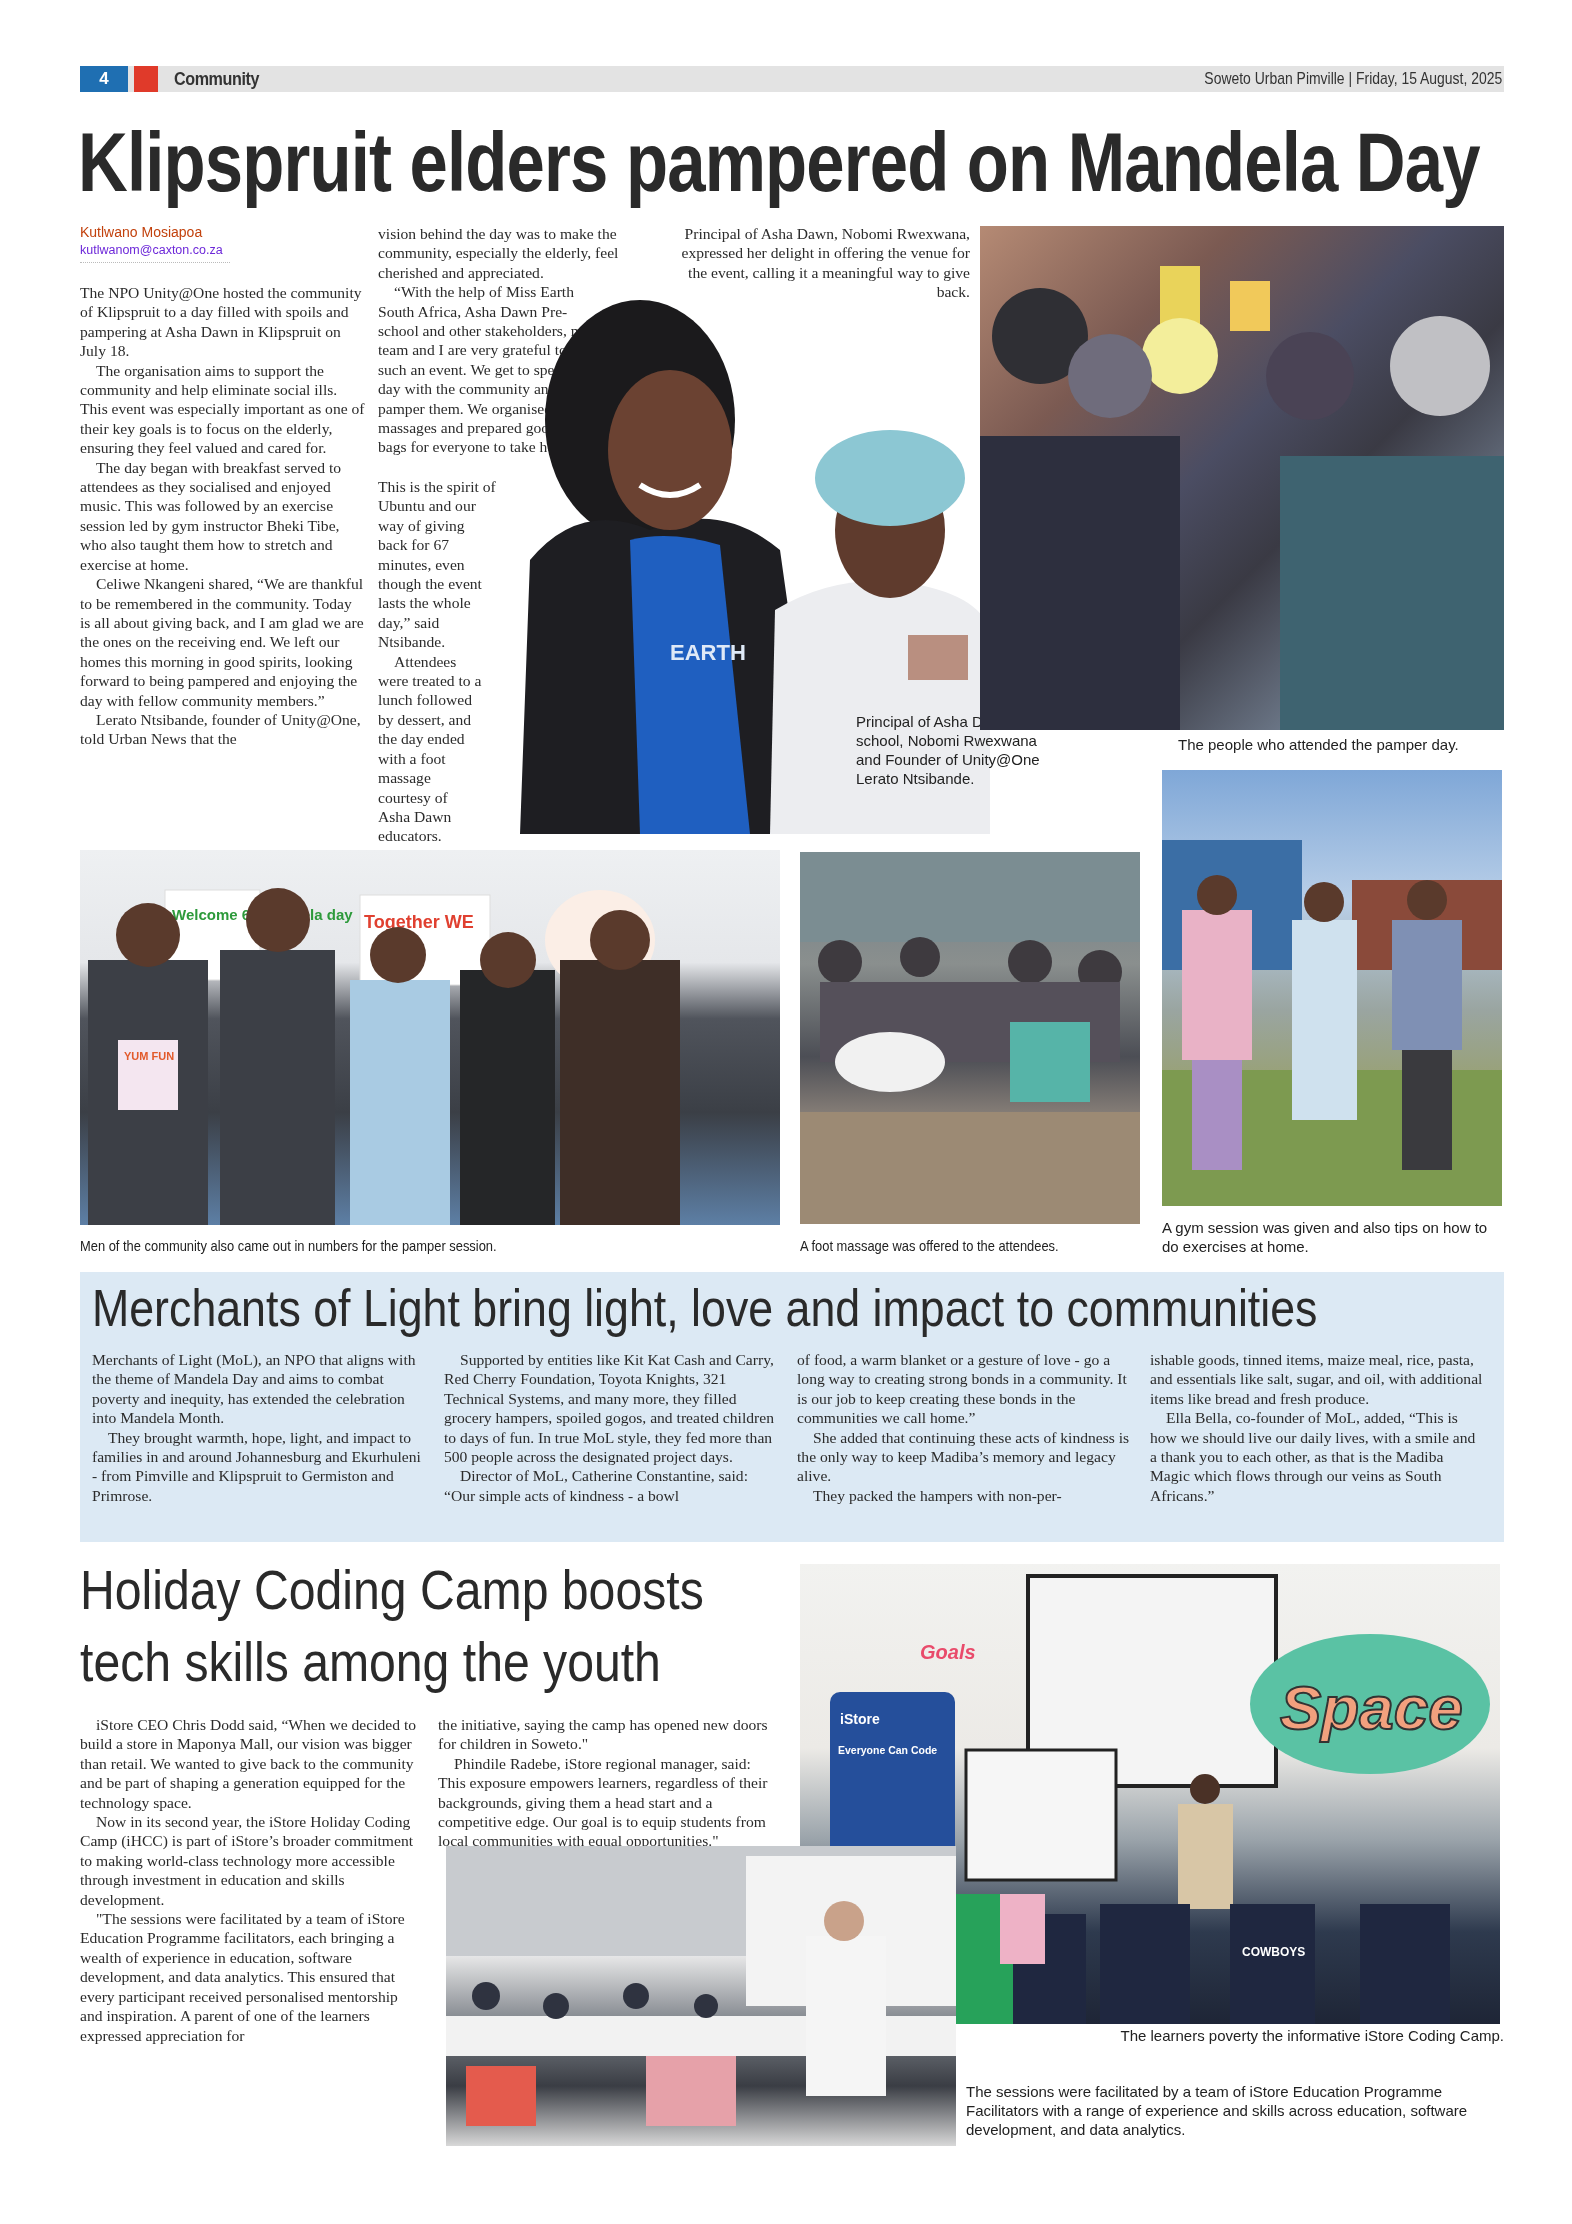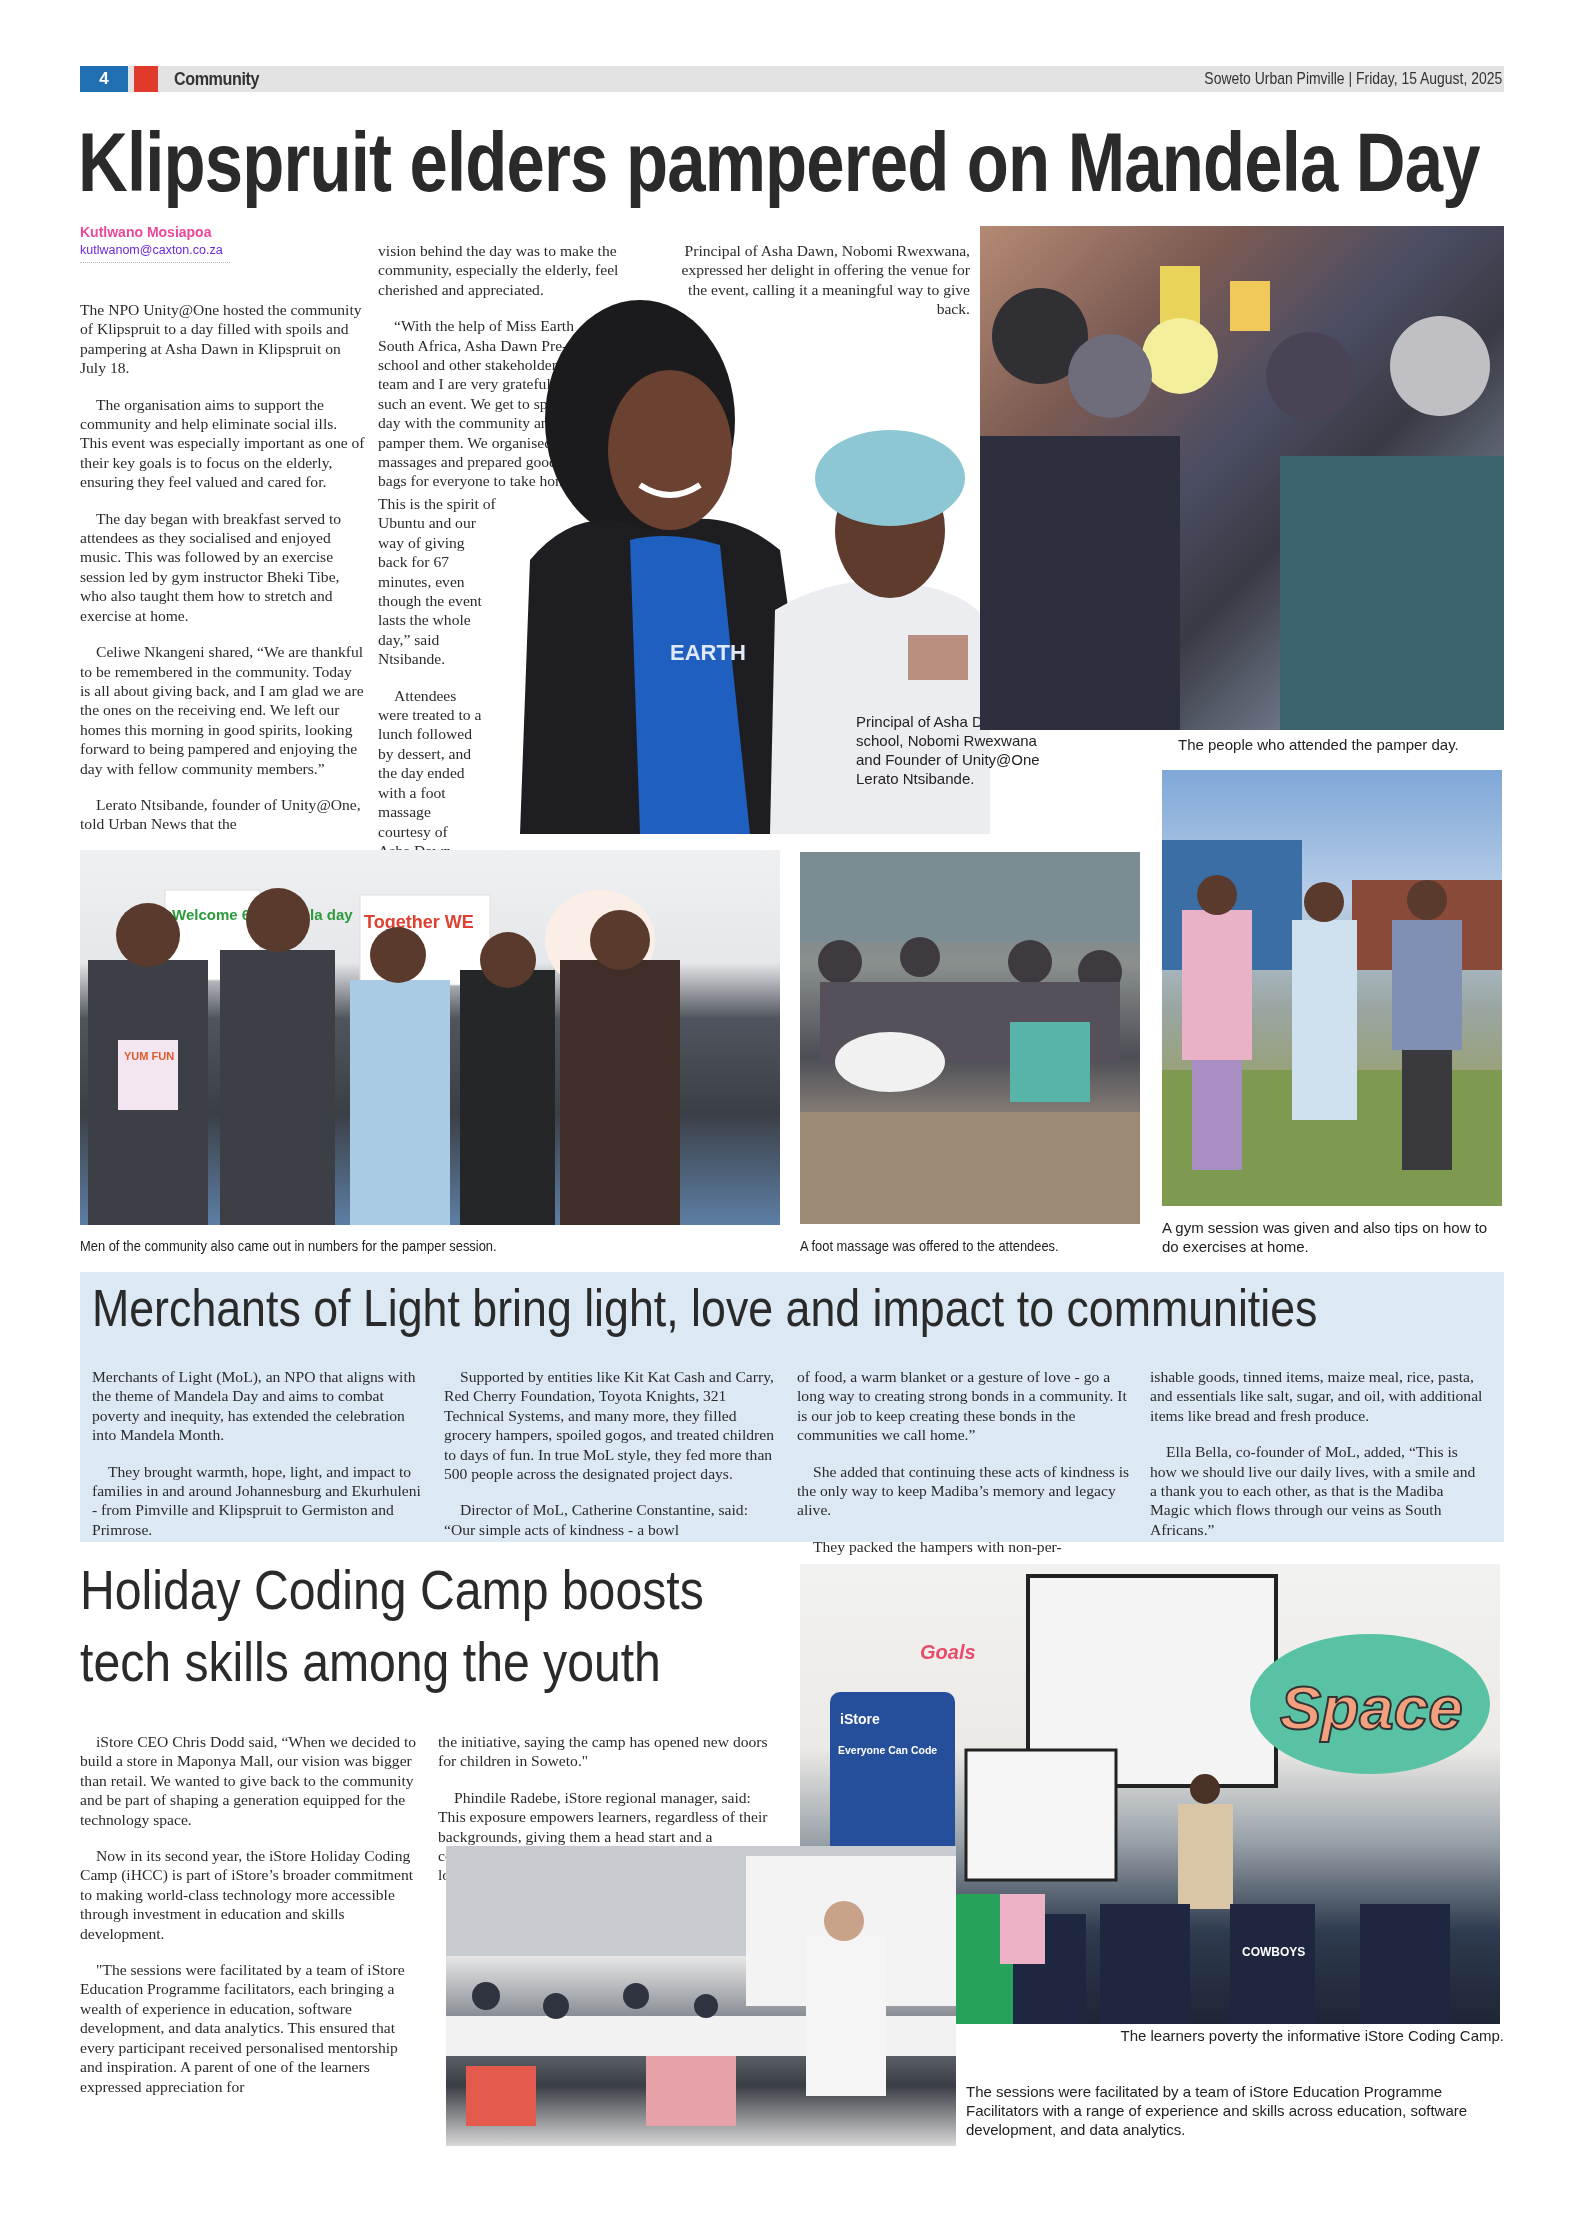--- a/index.html
+++ b/index.html
@@ -13,26 +13,26 @@
     font-family: "Liberation Sans", sans-serif; font-weight: bold; font-size: 17px; text-align: center; line-height: 26px; }
   .red-block { left: 134px; top: 66px; width: 24px; height: 26px; background: #e03a2a; }
   .section-label { left: 174px; top: 66px; height: 26px; line-height: 26px; font-family: "Liberation Sans", sans-serif;
     font-weight: bold; font-size: 19px; color: #333; letter-spacing: -0.5px; transform: scaleX(0.85); transform-origin: left; }
   .dateline { right: 70px; top: 66px; height: 26px; line-height: 26px; font-family: "Liberation Sans", sans-serif;
     font-size: 17px; color: #333; transform: scaleX(0.82); transform-origin: right; }
 
   .headline-main { left: 78px; top: 112px; font-family: "Liberation Sans", sans-serif; font-weight: bold; font-size: 84px;
     color: #2a2a2a; letter-spacing: -1px; line-height: 100px; transform: scaleX(0.82); transform-origin: left; white-space: nowrap; }
 
-  .byline-name { left: 80px; top: 224px; font-family: "Liberation Sans", sans-serif; font-weight: bold; color: #ec4899; font-size: 14px; }
+  .byline-name { left: 80px; top: 224px; font-family: "Liberation Sans", sans-serif; font-weight: normal; color: #c2410c; font-size: 14px; }
   .byline-email { left: 80px; top: 243px; font-family: "Liberation Sans", sans-serif; color: #6d28d9; font-size: 12.5px; }
   .byline-rule { left: 80px; top: 262px; width: 150px; height: 3px; border-top: 1px dotted #bbb; }
 
   .body-text { font-size: 15.6px; line-height: 19.4px; color: #2b2b2b; }
-  .body-text p { text-indent: 16px; margin-top: 17px; }
+  .body-text p { text-indent: 16px; }
   .body-text p.first { text-indent: 0; }
 
   .caption { font-family: "Liberation Sans", sans-serif; font-size: 15px; line-height: 19px; color: #222; }
   .caption-cond { transform: scaleX(0.86); transform-origin: left; white-space: nowrap; }
 
   
   .photo { overflow: hidden; }
   .photo-pamper { left: 980px; top: 226px; width: 524px; height: 504px;
     background: linear-gradient(135deg, #b58a74 0%, #7b5a52 25%, #4b4d63 45%, #3a3a44 60%, #6f7b8c 80%, #55535a 100%); }
   .photo-men { left: 80px; top: 850px; width: 700px; height: 375px;

